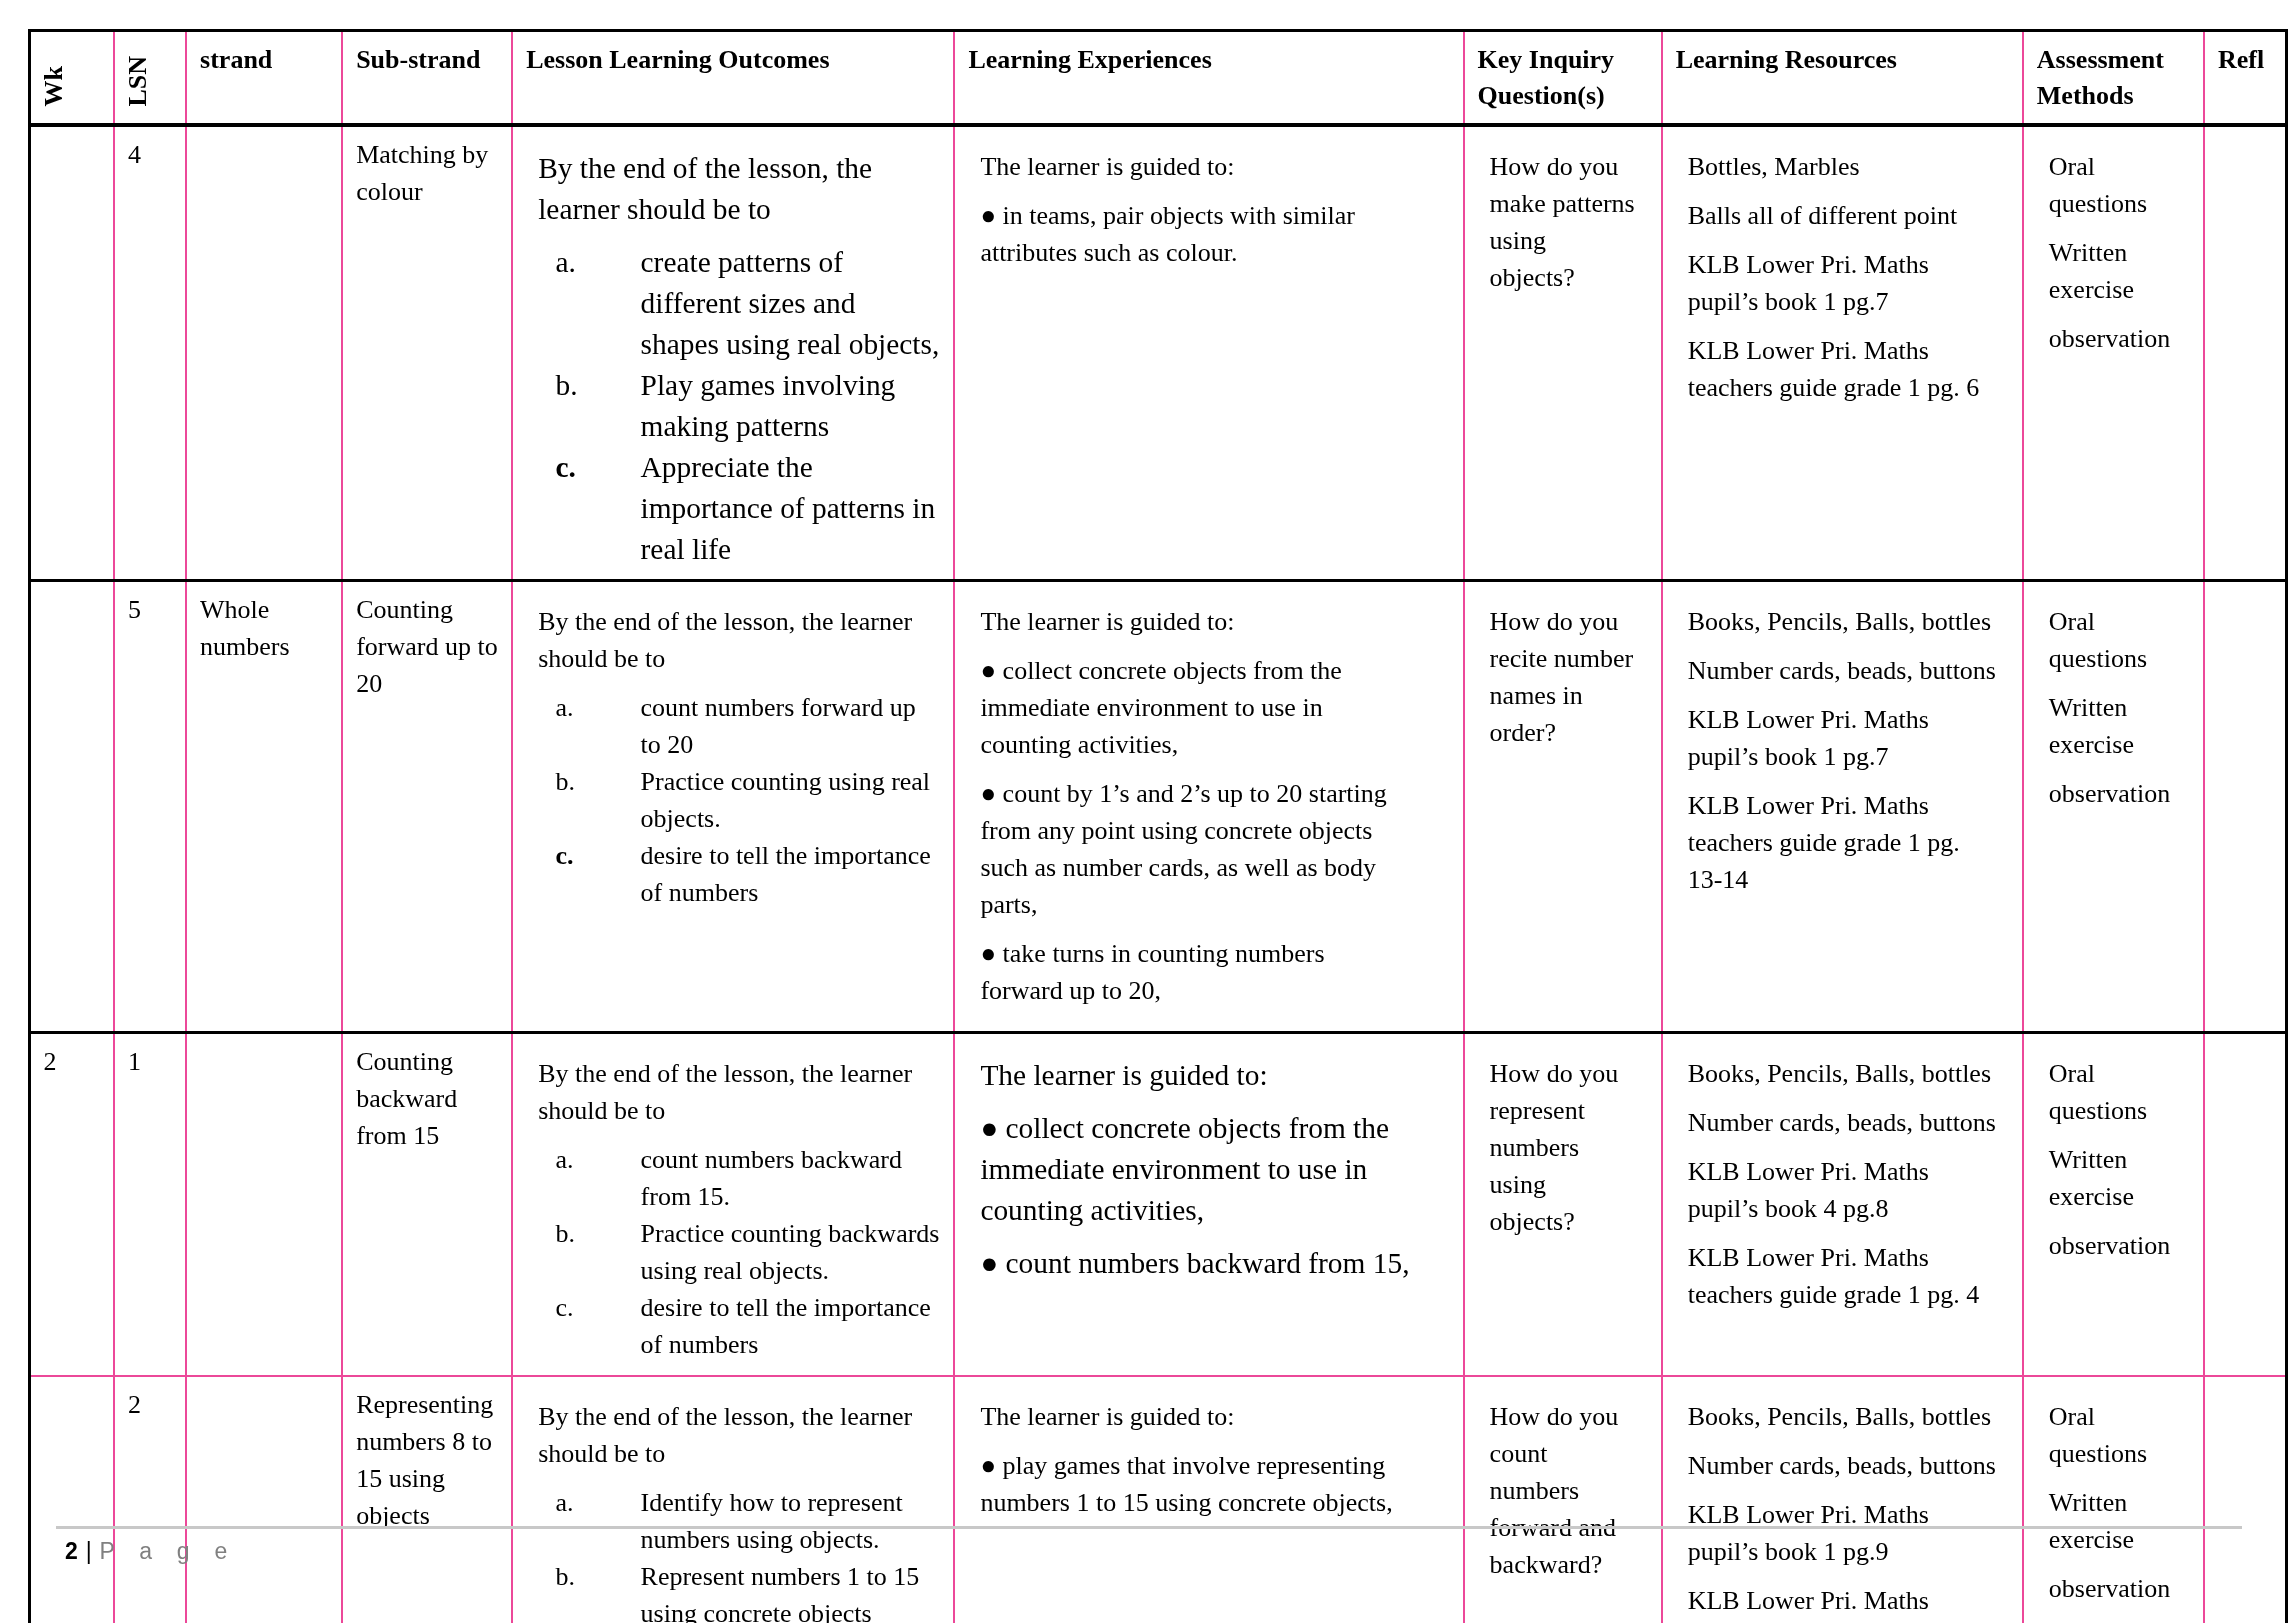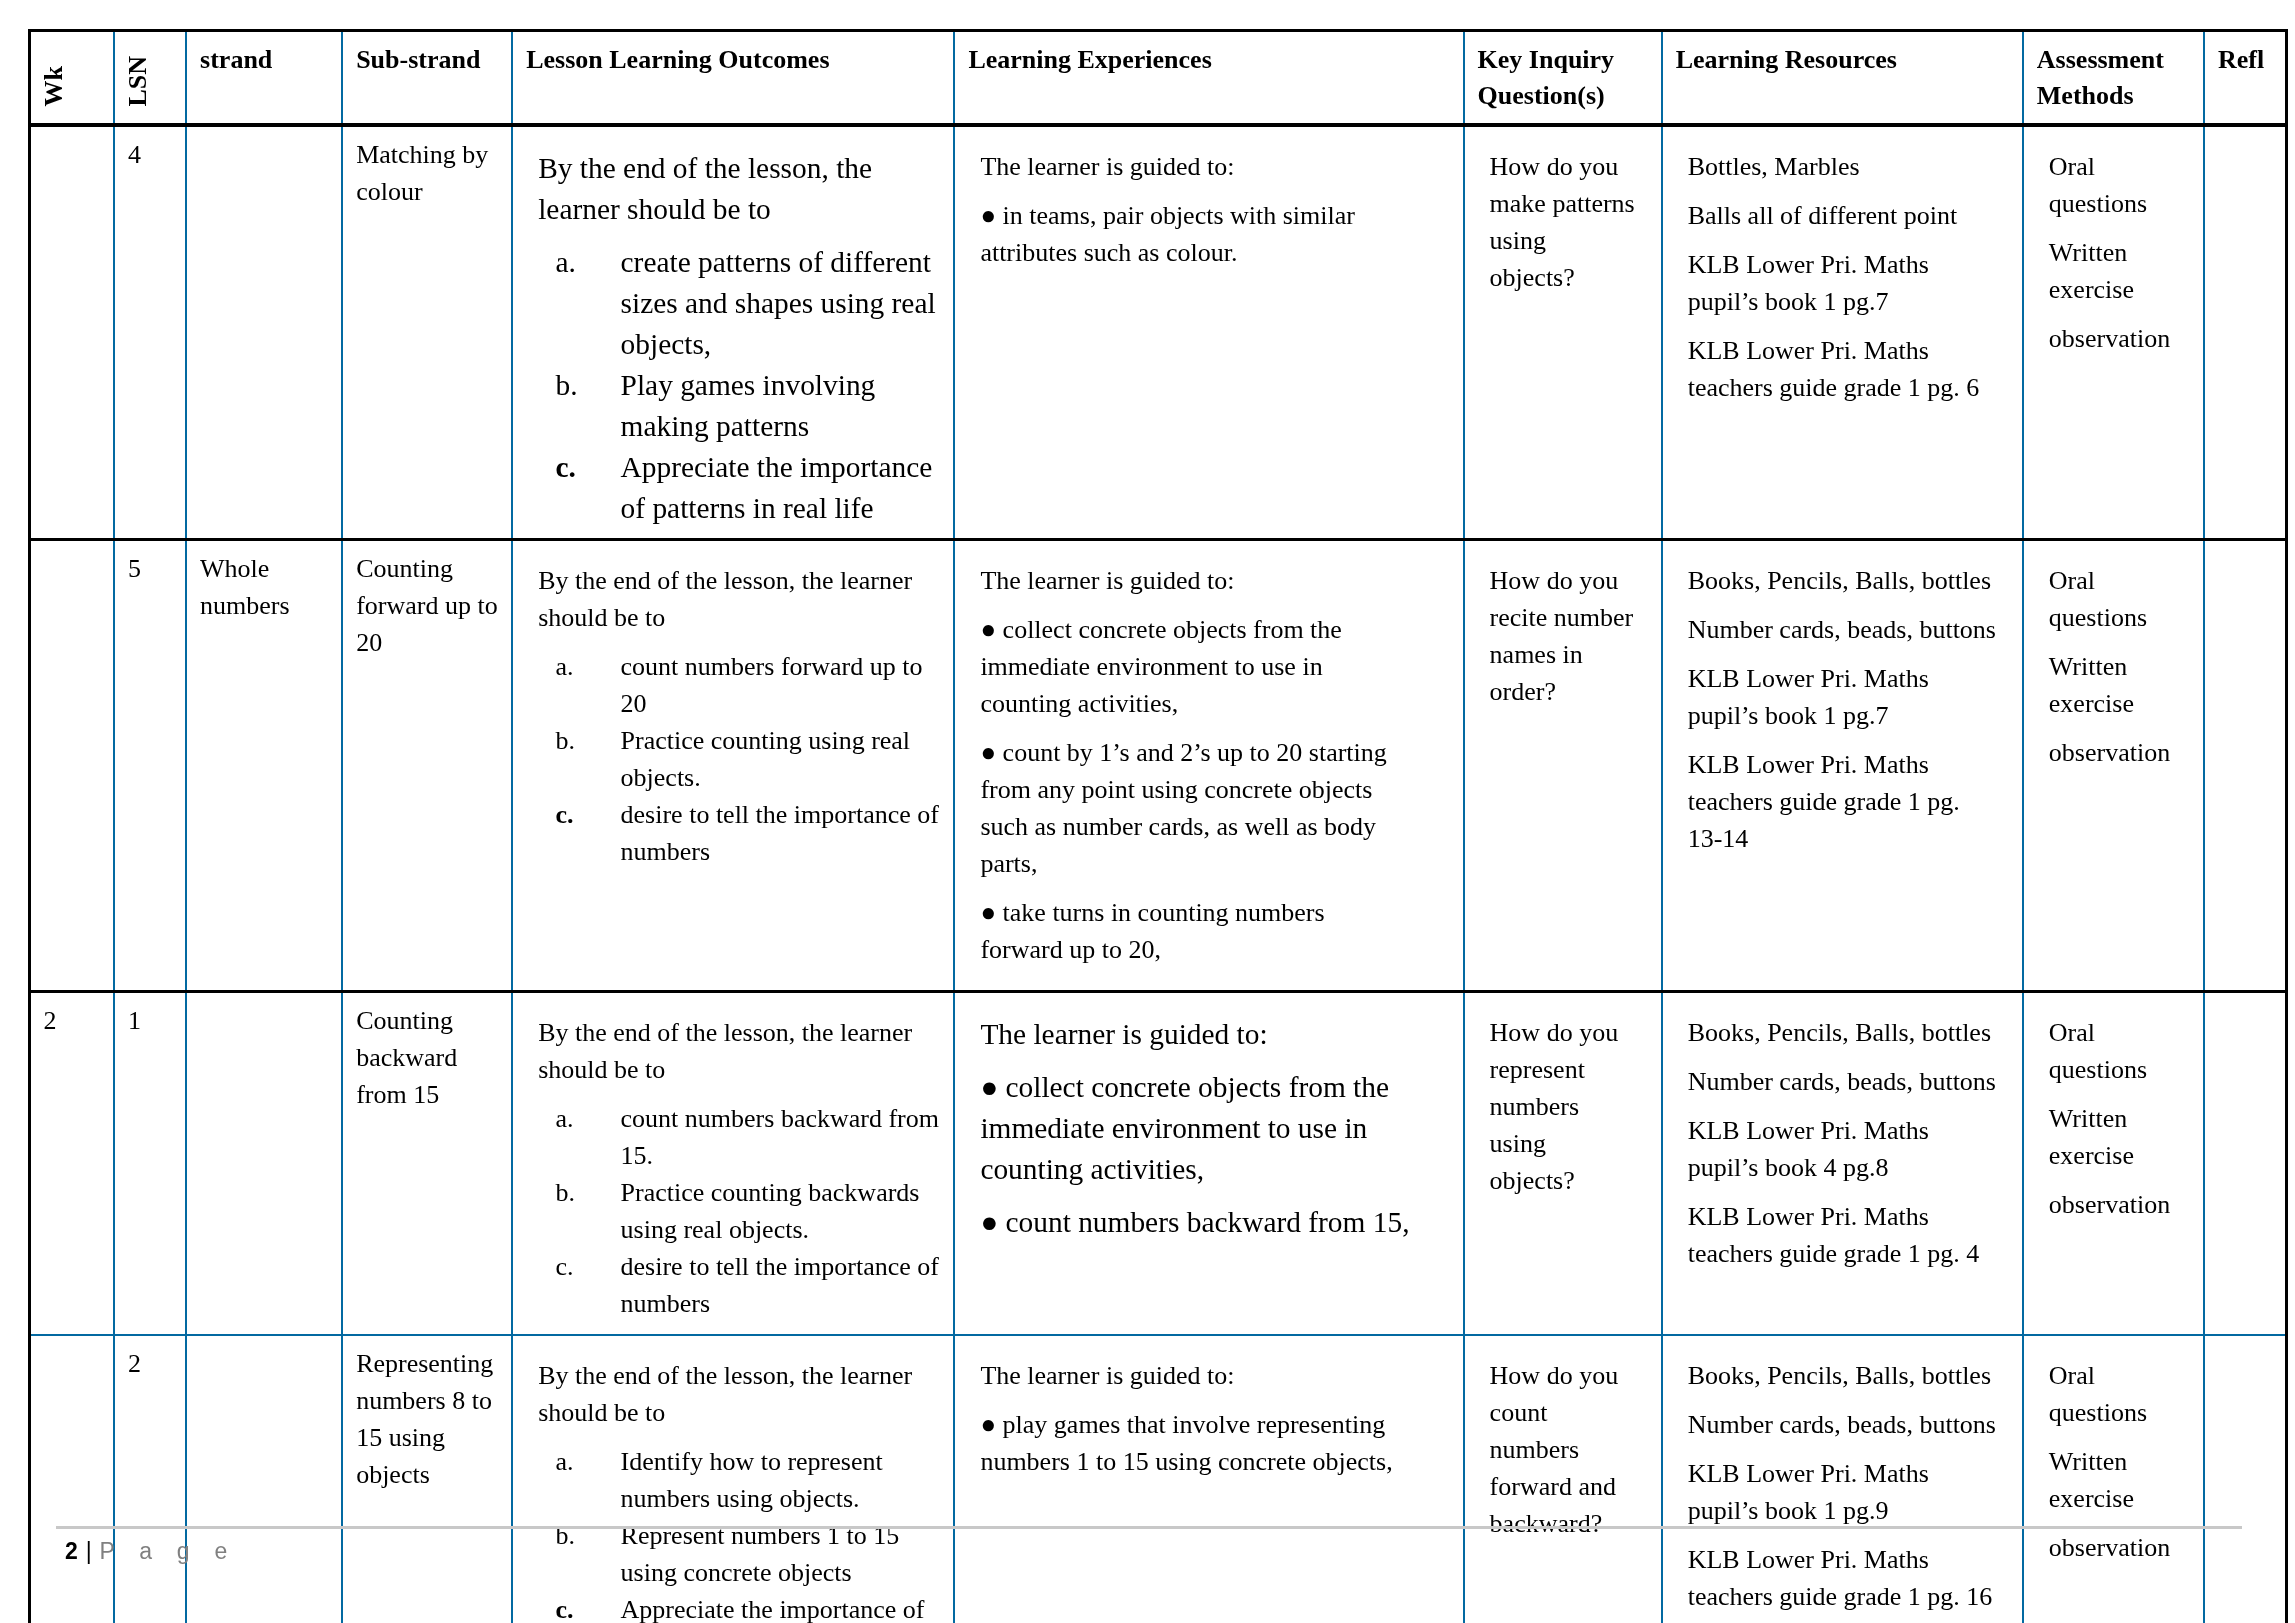--- a/index.html
+++ b/index.html
@@ -14,21 +14,21 @@
   .page { position:absolute; inset:0; }
 
   table.sow {
     position:absolute; left:27.5px; top:29.4px;
     width:2260px;
     border-collapse:collapse;
     table-layout:fixed;
     border:3.9px solid #000;
   }
   th, td {
-    border:2px solid #0369a1;
+    border:2px solid #ec4899;
     vertical-align:top;
     padding:9.2px 13px;
     font-size:26px;
     line-height:37px;
     text-align:left;
     overflow:hidden;
     word-wrap:break-word;
     overflow-wrap:break-word;
   }
   thead th {
@@ -48,21 +48,21 @@
   tr.sep-thick td { border-top:3.3px solid #000; }
   tr.sep-thin  td { border-top:2px solid #000; }
 
   .para { margin:12px; }
   .strand-bold { font-weight:normal; }
 
   
   .oli { display:flex; align-items:flex-start; }
   .oli .m { flex:0 0 65px; margin-left:29.4px; }
   .oli .m.bold { font-weight:bold; }
-  .oli .t { flex:1 1 auto; }
+  .oli .t { flex:1 1 auto;margin-left:20px; }
 
   
   .bp .bullet { display:inline; }
 
   td.outcomes-lg { font-size:29.4px; line-height:41px; }
   td.exper { padding-right:39px; }
   td.exper-lg { font-size:29.4px; line-height:41px; padding-right:39px; }
 
   
   .footer-rule {

